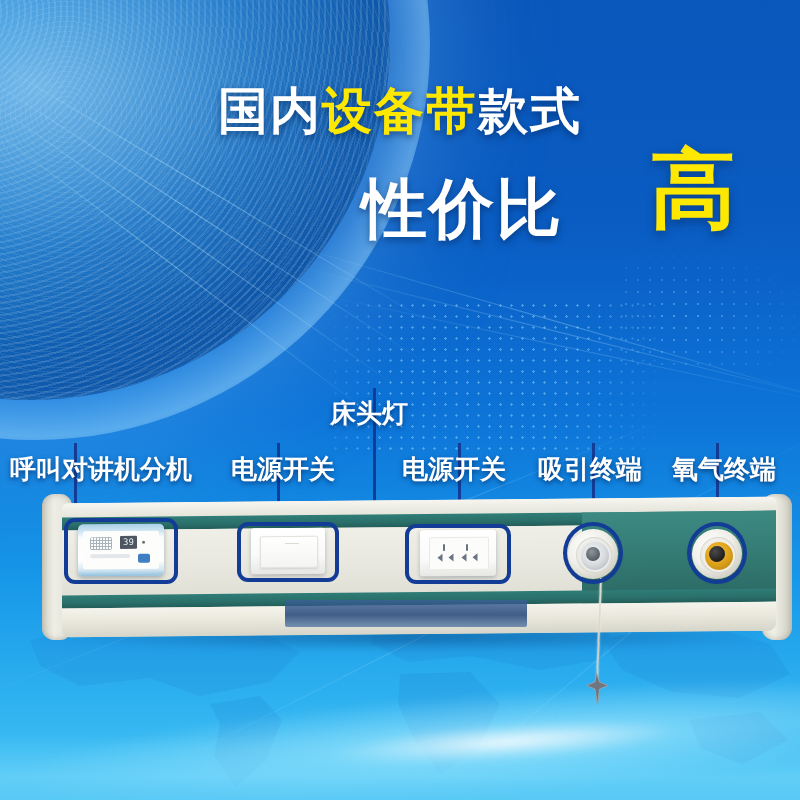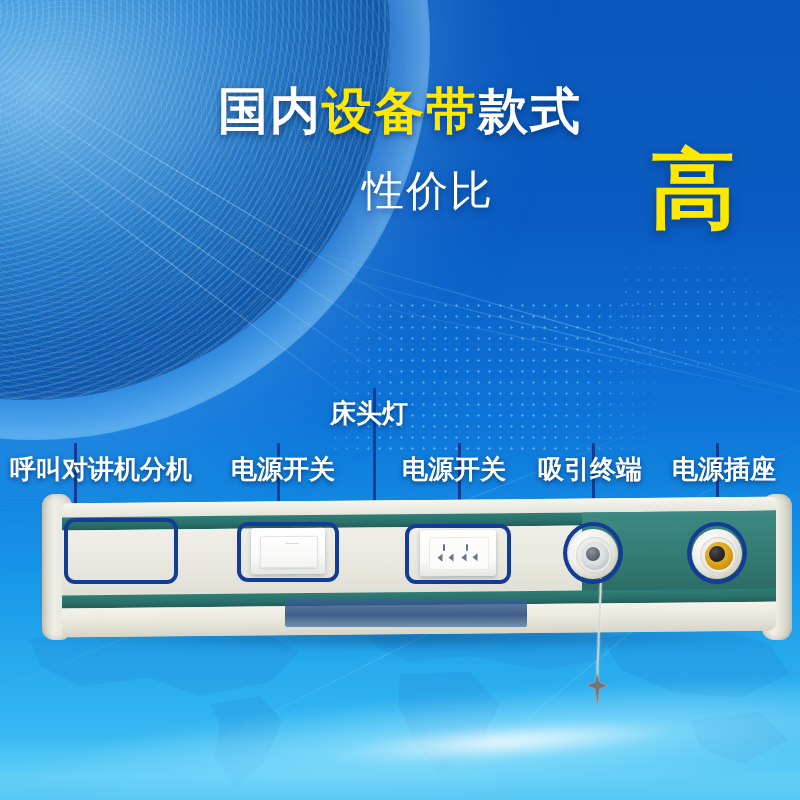--- a/index.html
+++ b/index.html
@@ -80,22 +80,22 @@
   
   .headline{position:absolute;left:0;top:0;width:800px;}
   .hl-line1{
     position:absolute;left:0;top:86px;width:800px;text-align:center;
     font-size:50px;font-weight:bold;letter-spacing:2px;line-height:1;
     text-shadow:0 3px 7px rgba(3,40,95,.65);
   }
   .hl-line1 .w{color:#ffffff;}
   .hl-line1 .y{color:#ffe800;}
   .hl-line2{
-    position:absolute;left:362px;top:170px;
-    font-size:42px;font-weight:normal;color:#ffffff;letter-spacing:2px;line-height:1;
+    position:absolute;left:362px;top:176px;
+    font-size:65px;font-weight:bold;color:#ffffff;letter-spacing:2px;line-height:1;
     text-shadow:0 3px 7px rgba(3,40,95,.6);
   }
   .hl-big{
     position:absolute;left:650px;top:146px;
     font-size:86px;font-weight:bold;color:#ffe800;line-height:1;
     text-shadow:0 4px 10px rgba(3,40,95,.55);
   }
 
   
   .callout{
@@ -280,38 +280,47 @@
 
     <div class="leader" style="left:716px;top:443px;height:92px;"></div>
   </div>
 
   <div>
     <div class="callout" style="left:10px;top:412px;font-size:26px;text-align:right;">呼叫对讲机分机</div>
     <div class="callout" style="left:231px;top:412px;font-size:26px;">电源开关</div>
     <div class="callout" style="left:330px;top:356px;font-size:26px;">床头灯</div>
     <div class="callout" style="left:402px;top:412px;font-size:26px;">电源开关</div>
     <div class="callout" style="left:538px;top:412px;font-size:26px;">吸引终端</div>
-    <div class="callout" style="left:672px;top:412px;font-size:26px;">电源插座</div>
+    <div class="callout" style="left:672px;top:412px;font-size:26px;">氧气终端</div>
   </div>
 
   <div class="panel-wrap">
     <div class="panel-shadow"></div>
     <div class="cap cap-l"></div>
     <div class="cap cap-r"></div>
     <div class="panel">
       <div class="rail-top"></div>
       <div class="stripe stripe-top"></div>
       <div class="body-mid"></div>
       <div class="teal-block"></div>
       <div class="stripe stripe-bottom"></div>
       <div class="rail-bottom"></div>
     </div>
     <div class="slider"></div>
   </div>
 
+  <div class="intercom">
+    <div class="ic-face">
+      <div class="ic-grille"></div>
+      <div class="ic-display">39</div>
+      <div class="ic-led"></div>
+      <div class="ic-slot"></div>
+      <div class="ic-btn"></div>
+    </div>
+  </div>
 
   <div class="switch">
     <div class="sw-rocker">
       <div class="sw-mark"></div>
     </div>
   </div>
 
   <div class="socket">
     <div class="sk-plate">
       <div class="sk-hole sk-v" style="left:13px;top:6px;"></div>

